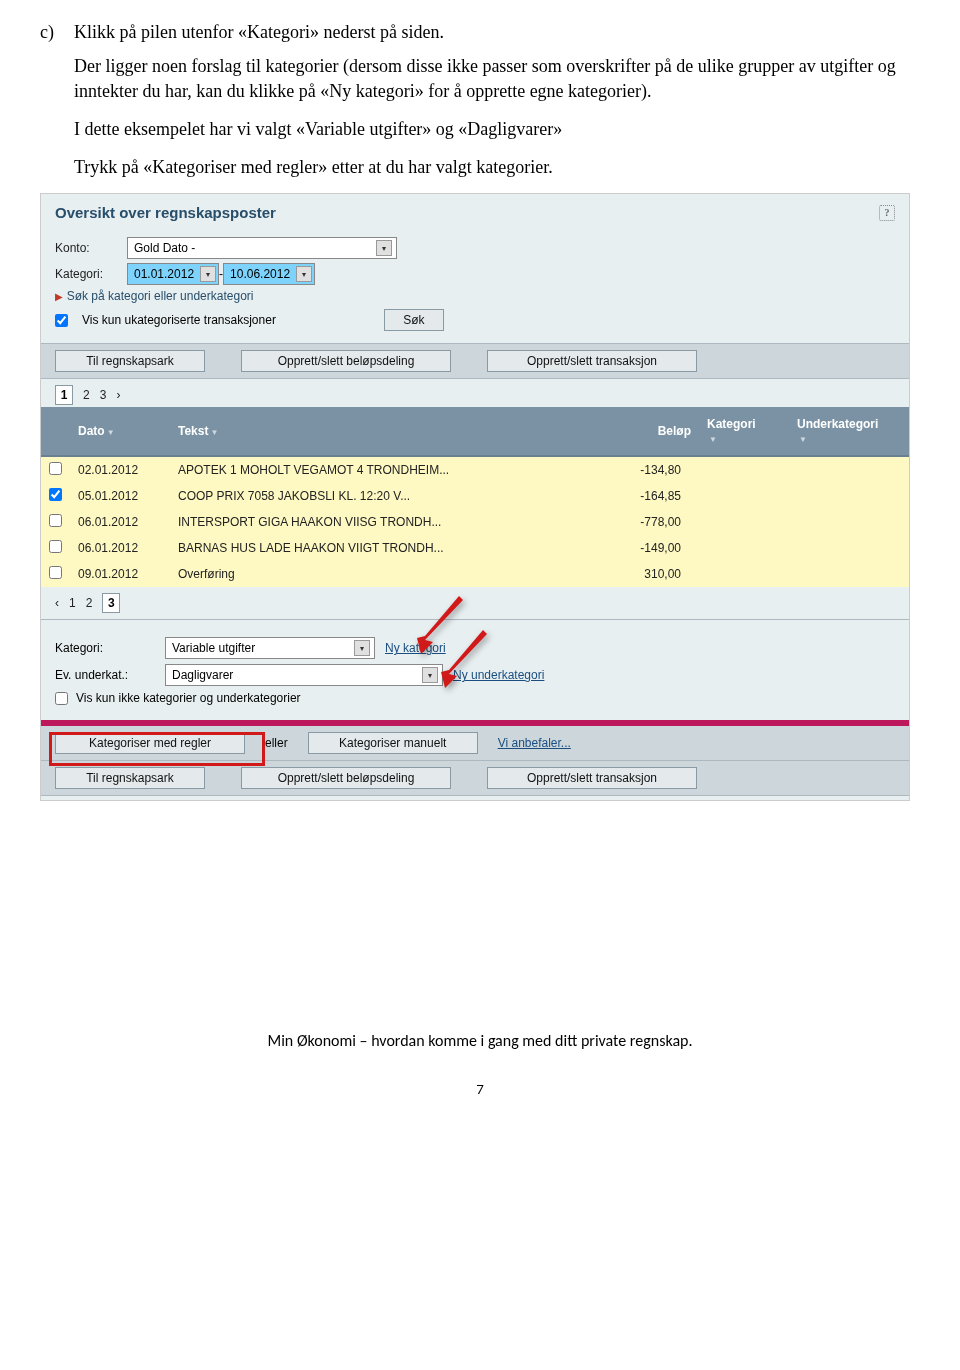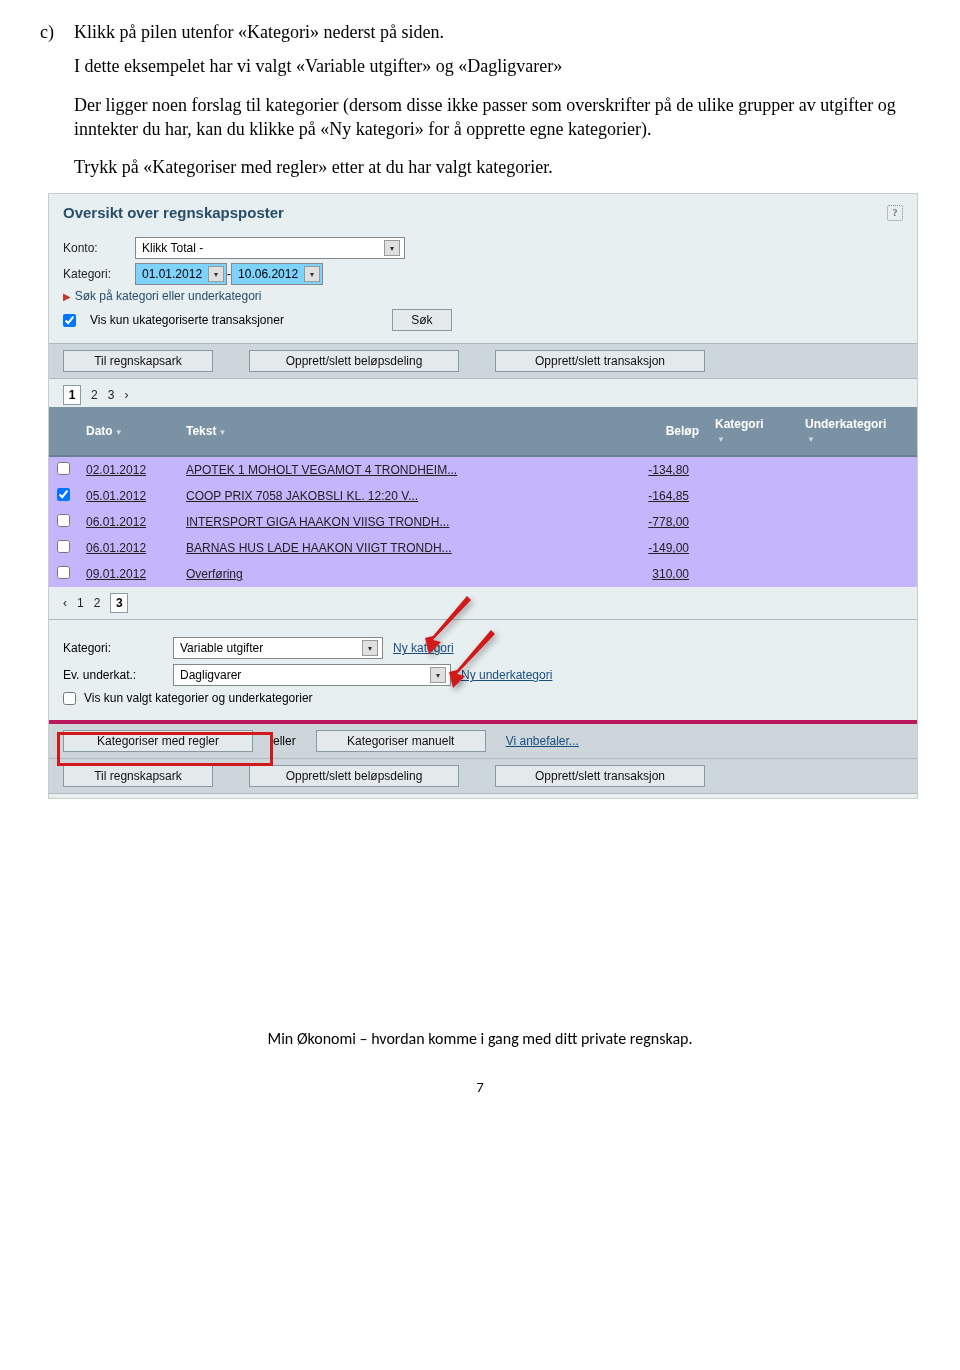--- a/index.html
+++ b/index.html
@@ -11,21 +11,21 @@
     width: 960px;
     margin: 0 auto;
     padding: 20px 40px 40px 40px;
   }
   .doc-text { font-family: 'Times New Roman', Times, serif; font-size: 18px; line-height: 1.35; }
   .list-item { display: flex; margin-bottom: 10px; }
   .list-marker { width: 34px; flex-shrink: 0; }
   .indent { margin-left: 34px; margin-bottom: 14px; }
   .screenshot {
     width: 870px;
-    margin-left: 8px;
+    margin-left: 0;
     margin-top: 6px;
     background: #e8eff1;
     font-family: Verdana, Arial, sans-serif;
     font-size: 12px;
     border: 1px solid #ccc;
     padding-bottom: 4px;
     position: relative;
   }
   .heading-bar {
     color: #274e6a;
@@ -79,38 +79,38 @@
   }
   .page-num { color: #222; }
   .page-arrow { color: #222; }
   table.grid { width: 100%; border-collapse: collapse; margin-top: 2px; }
   table.grid th {
     background: #7a92a3; color: #fff; font-weight: bold; text-align: left;
     padding: 10px 8px; font-size: 12px; border-bottom: 2px solid #6a8090;
   }
   table.grid th.right { text-align: right; }
   table.grid th .sort { font-size: 8px; color: #cfd8de; margin-left: 2px; }
-  table.grid td { padding: 5px 8px; font-size: 12px; color: #222; background: #c4b5fd; text-decoration: underline; }
+  table.grid td { padding: 5px 8px; font-size: 12px; color: #222; background: #fef9c3; }
   table.grid td.num { text-align: right; padding-right: 18px; }
   .bottom-filter { padding: 12px 14px 4px 14px; }
   .bottom-row { display: flex; align-items: center; margin: 5px 0; gap: 10px; }
   .link { color: #1a4e80; text-decoration: underline; }
   .red-arrow {
     position: absolute; width: 60px; height: 60px; pointer-events: none;
   }
   .red-arrow svg { filter: drop-shadow(2px 3px 3px rgba(0,0,0,0.35)); }
   .cat-section { position: relative; }
   .highlight-box {
     position: absolute;
     border: 3px solid #d11919;
     pointer-events: none;
   }
   .action-row {
     background: #cdd7db; padding: 6px 14px; display: flex; align-items: center; gap: 20px;
-    border-top: 4px solid #be185d; border-bottom: 1px solid #aeb9bf; margin-top: 6px;
+    border-top: 6px solid #be185d; border-bottom: 1px solid #aeb9bf; margin-top: 6px;
   }
   .footer-text {
     text-align: center;
     font-family: Calibri, Arial, sans-serif;
     font-size: 16px;
     margin-top: 230px;
   }
   .page-number {
     text-align: center;
     font-family: Calibri, Arial, sans-serif;
@@ -119,37 +119,37 @@
   }
 </style>
 </head>
 <body>
 
 <div class="doc-text">
   <div class="list-item">
     <div class="list-marker">c)</div>
     <div>Klikk på pilen utenfor «Kategori» nederst på siden.</div>
   </div>
+  <div class="indent">Der ligger noen forslag til kategorier (dersom disse ikke passer som overskrifter på de ulike grupper av utgifter og inntekter du har, kan du klikke på «Ny kategori» for å opprette egne kategorier).</div>
   <div class="indent">I dette eksempelet har vi valgt «Variable utgifter» og «Dagligvarer»</div>
-  <div class="indent">Der ligger noen forslag til kategorier (dersom disse ikke passer som overskrifter på de ulike grupper av utgifter og inntekter du har, kan du klikke på «Ny kategori» for å opprette egne kategorier).</div>
   <div class="indent">Trykk på «Kategoriser med regler» etter at du har valgt kategorier.</div>
 </div>
 
 <div class="screenshot">
 
   <div class="heading-bar">
     <span>Oversikt over regnskapsposter</span>
     <span class="help-icon">?</span>
   </div>
 
   <div class="filter-block">
     <div class="filter-row">
       <span class="lbl">Konto:</span>
       <span class="combo" style="width:270px">
-        <span>Klikk Total -</span>
+        <span>Gold Dato -</span>
         <span class="arrow">▾</span>
       </span>
     </div>
     <div class="filter-row">
       <span class="lbl">Kategori:</span>
       <span class="dateinput">
         <span>01.01.2012</span>
         <span class="arrow">▾</span>
       </span>
       <span>-</span>
@@ -260,21 +260,21 @@
       <div class="bottom-row">
         <span style="width:100px">Ev. underkat.:</span>
         <span class="combo" style="width:278px">
           <span>Dagligvarer</span>
           <span class="arrow">▾</span>
         </span>
         <span class="link">Ny underkategori</span>
       </div>
       <div class="bottom-row" style="gap:8px">
         <input type="checkbox" class="chk" style="">
-        <span>Vis kun valgt kategorier og underkategorier</span>
+        <span>Vis kun ikke kategorier og underkategorier</span>
       </div>
     </div>
 
     <div class="red-arrow" style="left:370px; top:-24px;">
       <svg viewBox="0 0 60 60">
           <polygon points="52,4 14,44 22,46 10,58 6,42 14,40 48,0" fill="#d11919"></polygon>
         </svg>
     </div>
     <div class="red-arrow" style="left:394px; top:10px;">
       <svg viewBox="0 0 60 60">

